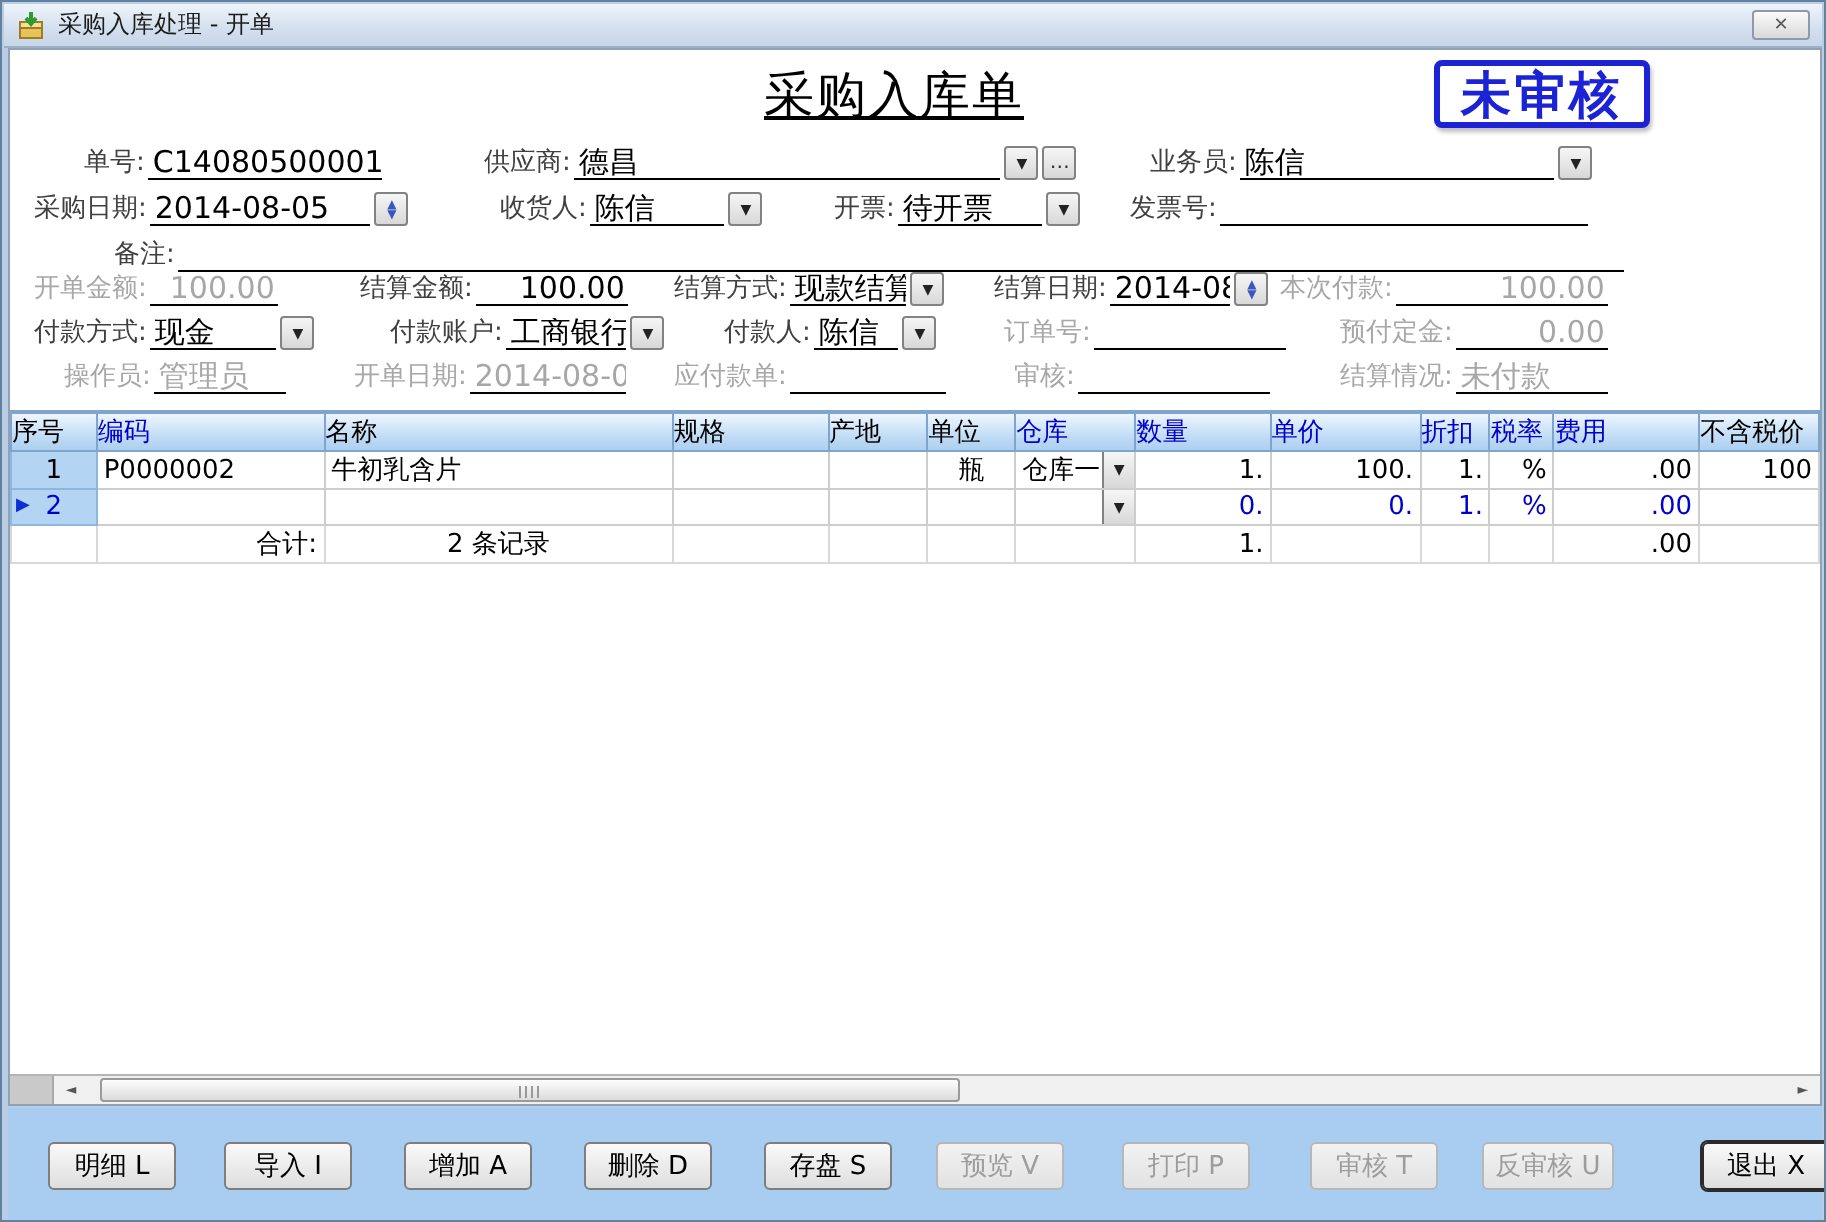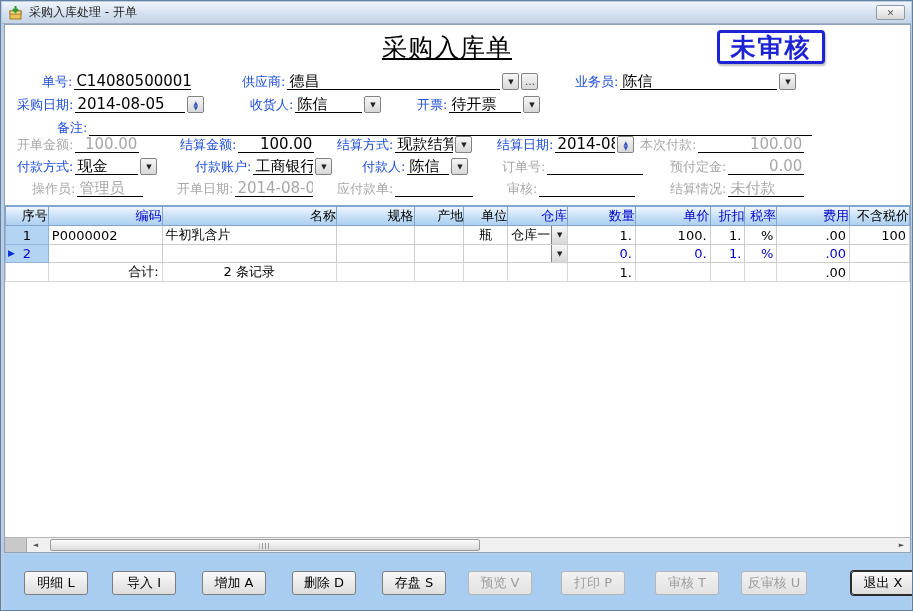--- a/index.html
+++ b/index.html
@@ -19,34 +19,34 @@
   .panel{ position:absolute; top:23px; left:3px; width:907px; height:529px;
           background:#fff; border:1px solid #90a2b8; }
   .doc-title{ position:absolute; top:6px; left:327px; width:230px; text-align:center;
               font-size:25px; color:#000; text-decoration:underline; letter-spacing:1px; }
   .stamp{ position:absolute; top:5px; left:712px; width:108px; height:34px;
           border:3px solid #1c23d4; border-radius:4px; box-shadow:1px 2px 2px rgba(0,0,0,.25);
           display:flex; align-items:center; justify-content:center;
           font-size:25px; font-weight:bold; color:#1c23d4; letter-spacing:2px; background:#fff; }
   
   .fld{ position:absolute; height:17px; display:flex; align-items:flex-end; font-size:13px; white-space:nowrap; }
-  .lbl{ color:#1d4ed8; padding-right:2px; line-height:16px; }
+  .lbl{ color:#404040; padding-right:2px; line-height:16px; }
   .val{ display:inline-block; border-bottom:1px solid #000; height:16px; line-height:15px;
         font-size:15px; color:#000; padding:0 2px; overflow:hidden; }
   .val.num{ text-align:right; }
   .dis .lbl, .dis .val{ color:#a7a7a7; }
   .cbo,.spin,.dots{ width:17px; height:17px; margin-left:2px; border:1px solid #828282; border-radius:2px;
         background:linear-gradient(#f6f6f6,#d8d8d8); display:inline-flex; align-items:center;
         justify-content:center; font-size:7px; color:#222; flex:0 0 auto; }
   .spin{ flex-direction:column; line-height:5px; font-size:6px; color:#3757be; }
   .dots{ font-size:10px; line-height:6px; color:#333; }
   
   table.grid{ position:absolute; top:180px; left:0; border-collapse:collapse; table-layout:fixed;
               font-size:13px; }
-  .grid th{ height:19px; font-weight:normal; color:#000; text-align:right;
+  .grid th{ height:19px; font-weight:normal; color:#000; text-align:left;
             background:linear-gradient(#eef6ff,#bcd9f4 70%,#aecff0);
             border:1px solid #7fa5cf; border-top:2px solid #7fa5cf; }
   .grid th.hb{ color:#0000cd; }
   .grid td{ height:18px; border:1px solid #cdcdcd; padding:0 3px; overflow:hidden; white-space:nowrap; background:#fff; }
   .grid td.seq{ background:#b3d4f2; border-color:#8fb6de; text-align:center; position:relative; }
   .grid td.r{ text-align:right; } .grid td.c{ text-align:center; }
   .grid tr.rowblue td{ color:#0000cd; }
   .marker{ position:absolute; left:2px; top:3px; font-size:9px; color:#0b2fd4; }
   .whcell{ position:relative; padding-right:17px !important; }
   .whbtn{ position:absolute; right:0; top:0; bottom:0; width:16px; border-left:1px solid #828282;
@@ -118,20 +118,24 @@
     </div>
     <div class="fld" style="left:245px;top:71px">
       <span class="lbl">收货人:</span>
       <span class="val" style="width:67px">陈信</span>
       <span class="cbo">▼</span>
     </div>
     <div class="fld" style="left:412px;top:71px">
       <span class="lbl">开票:</span>
       <span class="val" style="width:72px">待开票</span>
       <span class="cbo">▼</span>
+    </div>
+    <div class="fld" style="left:560px;top:71px">
+      <span class="lbl">发票号:</span>
+      <span class="val" style="width:184px"></span>
     </div>
 
     <div class="fld" style="left:52px;top:94px">
       <span class="lbl">备注:</span>
       <span class="val" style="width:723px"></span>
     </div>
 
     <div class="fld dis" style="left:12px;top:111px">
       <span class="lbl">开单金额:</span>
       <span class="val num" style="width:64px">100.00</span>

